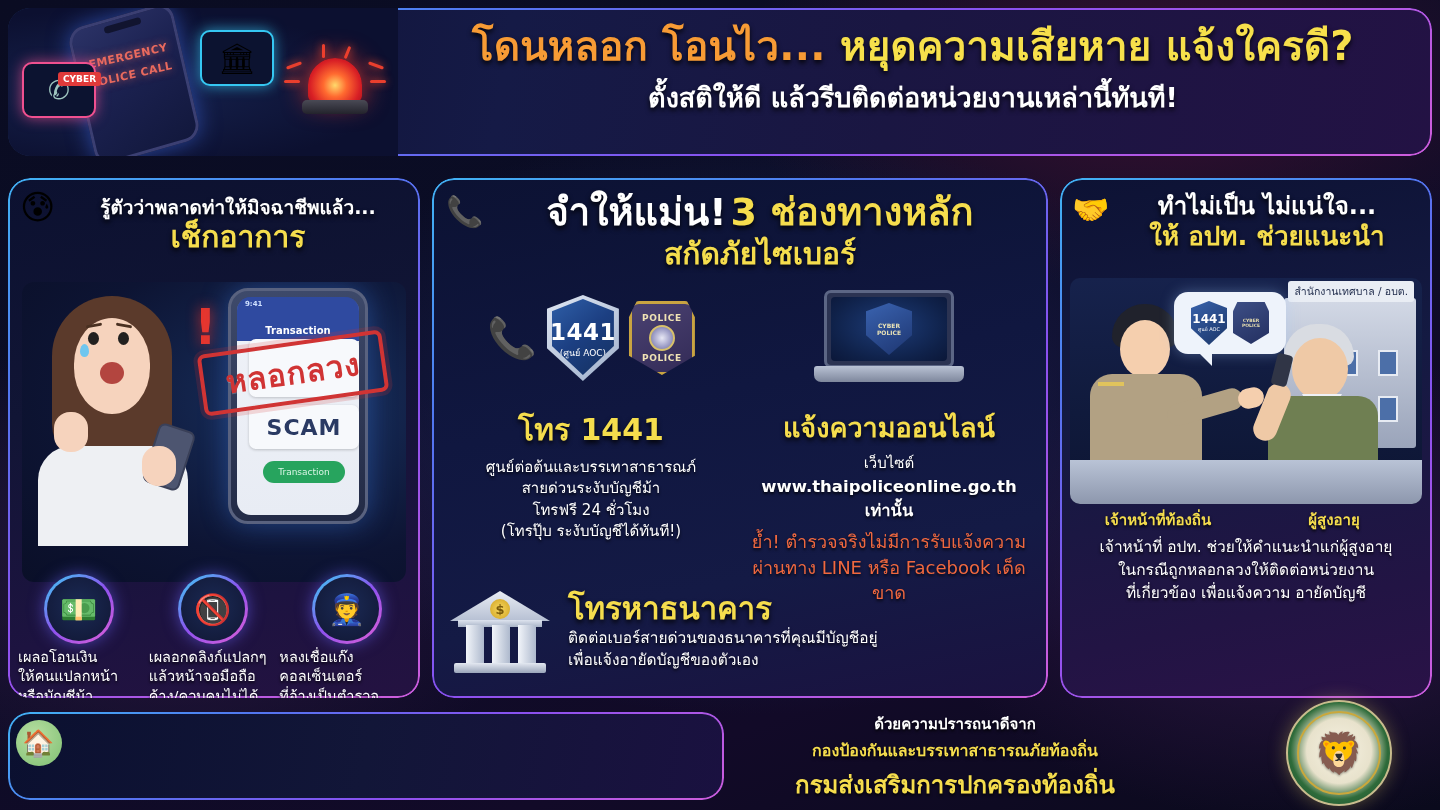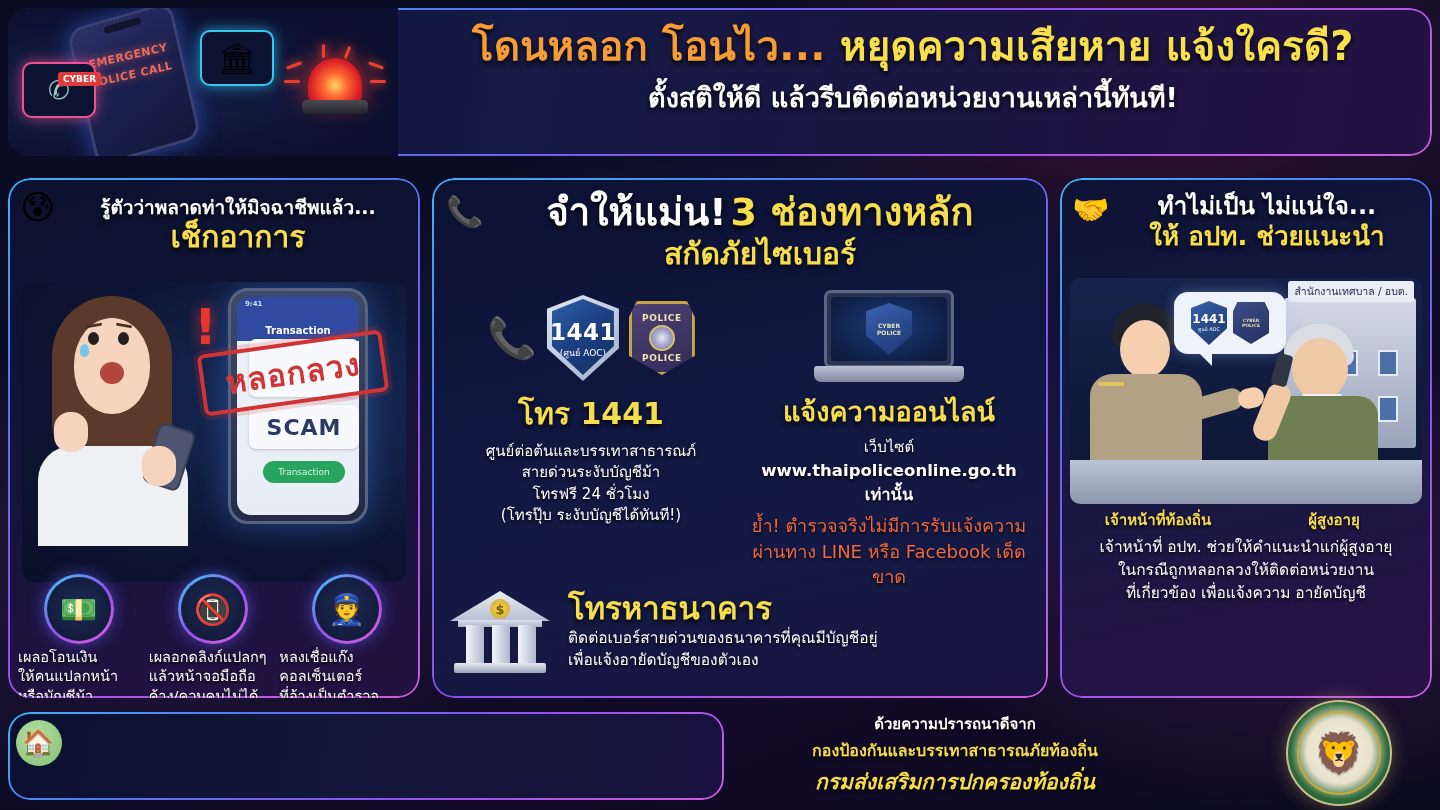--- a/index.html
+++ b/index.html
@@ -187,21 +187,21 @@
   .cyber-badge{ width:46px; height:52px;
     background:linear-gradient(150deg,#3a63b0,#1d3570);
     clip-path:polygon(50% 0,100% 16%,100% 62%,50% 100%,0 62%,0 16%);
     border:0; display:flex; align-items:center; justify-content:center;
     color:#e9e2b6; font-size:6px; font-weight:bold; text-align:center;
     box-shadow:0 0 14px rgba(120,180,255,.6); }
   .lap-base{ position:absolute; left:0; top:76px; width:150px; height:16px; border-radius:3px 3px 7px 7px;
     background:linear-gradient(180deg,#b9c2d4,#7e879c); }
 
   .mcol-title{ text-align:center; font-weight:bold; font-size:30px; color:#f5dd4d;
-    text-shadow:0 3px 5px rgba(0,0,0,.85); }
+    text-shadow:0 3px 5px rgba(0,0,0,.85);margin-top:16px; }
   .mcol-title.small{ font-size:27px; }
   .mcol-body{ text-align:center; color:#fff; font-size:15px; line-height:1.42;
     margin-top:4px; text-shadow:0 2px 3px rgba(0,0,0,.8); }
   .mcol-warn{ text-align:center; color:#f0683f; font-size:18px; line-height:1.42;
     margin-top:7px; text-shadow:0 2px 3px rgba(0,0,0,.8); }
   .site{ font-weight:bold; font-size:16.5px; }
 
   .bank-row{ position:absolute; left:16px; top:400px; width:584px; height:106px; display:flex;
     align-items:center; gap:16px; }
   .bank-ico{ width:104px; height:88px; position:relative; flex:none; }
@@ -288,21 +288,21 @@
     background:linear-gradient(100deg,#0b1030 0%,#121638 50%,#1a1140 100%); }
   .fhouse{ position:absolute; left:8px; top:8px; width:46px; height:46px; border-radius:50%;
     background:radial-gradient(circle at 40% 35%,#b8dfa2,#7fbf72);
     display:flex; align-items:center; justify-content:center; font-size:26px; }
   .fslogan{ position:absolute; left:60px; top:16px; width:640px; text-align:center;
     color:#fff; font-size:33px; font-weight:bold; text-shadow:0 3px 6px rgba(0,0,0,.85); }
 
   .credit{ position:absolute; left:740px; top:712px; width:430px; text-align:center; }
   .credit .c1{ color:#ffffff; font-size:15px; font-weight:bold; text-shadow:0 2px 3px rgba(0,0,0,.85); }
   .credit .c2{ color:#f5dd4d; font-size:16px; font-weight:bold; margin-top:2px; text-shadow:0 2px 3px rgba(0,0,0,.85); }
-  .credit .c3{ color:#f5dd4d; font-size:21px; font-weight:bold; margin-top:2px; text-shadow:0 2px 3px rgba(0,0,0,.85);font-style:italic; }
+  .credit .c3{ color:#f5dd4d; font-size:24px; font-weight:bold; margin-top:2px; text-shadow:0 2px 3px rgba(0,0,0,.85); }
 
   .noSlogan{ position:absolute; left:1148px; top:700px; width:120px; text-align:center; }
   .noSlogan div{ color:#f5dd4d; font-size:25px; font-weight:bold; line-height:1.18;
     text-shadow:0 0 4px #000,0 3px 5px rgba(0,0,0,.95), -1px -1px 0 #14102a, 1px 1px 0 #14102a; }
   .emblem{ position:absolute; left:1286px; top:700px; width:106px; height:106px; border-radius:50%;
     background:radial-gradient(circle at 50% 48%,#f6f2e2 0%,#e8e2cc 44%,#2e6b3a 66%,#17452a 100%);
     border:2px solid #c8bc8d; display:flex; align-items:center; justify-content:center;
     box-shadow:0 0 18px rgba(200,180,90,.4); }
   .emblem .lion{ font-size:40px; color:#c9a227; filter:drop-shadow(0 1px 1px rgba(0,0,0,.4)); }
   .emblem .ring{ position:absolute; inset:9px; border-radius:50%; border:2px solid #caa83c; }

